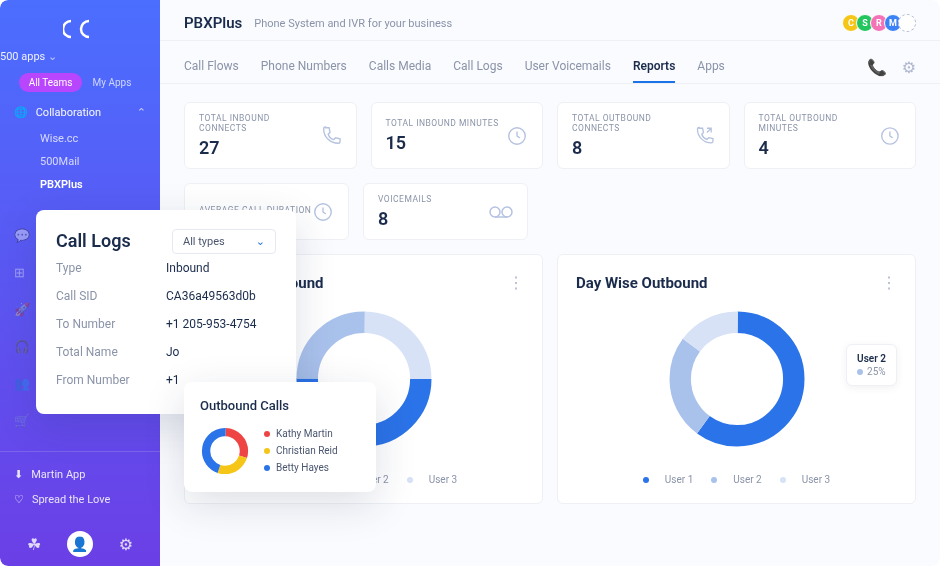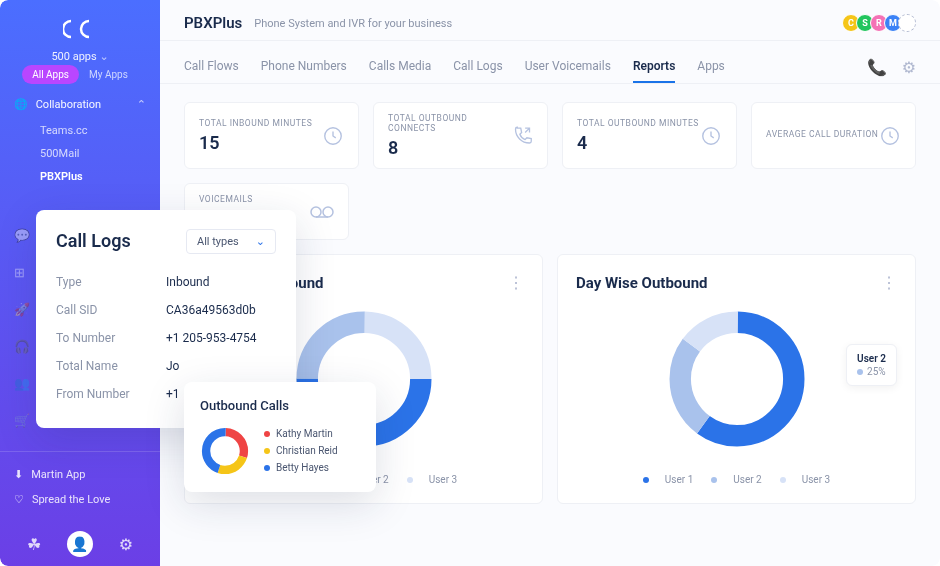--- a/index.html
+++ b/index.html
@@ -1,20 +1,20 @@
 <!DOCTYPE html>
 <html><head>
 <meta charset="utf-8">
 <style>
 *{margin:0;padding:0;box-sizing:border-box;font-family:-apple-system,BlinkMacSystemFont,"Segoe UI",Roboto,sans-serif}
 body{width:940px;height:566px;background:#fff;overflow:hidden;position:relative;border-radius:8px}
 .sidebar{position:absolute;left:0;top:0;width:160px;height:566px;background:linear-gradient(180deg,#4B6EFF 0%,#6B3FE6 100%);color:#fff;padding-top:18px;border-radius:8px 0 0 8px}
 .logo-wrap{text-align:center;margin-bottom:6px}
 .logo-sym{display:inline-block}
-.apps-count{font-size:11px;text-align:center;opacity:.9;margin-bottom:2px}
+.apps-count{font-size:11px;opacity:.9;margin-bottom:10px}
 .app-toggle{display:flex;justify-content:center;gap:0;margin:0 14px 14px}
 .pill{font-size:10px;padding:4px 10px;border-radius:10px;cursor:pointer}
 .pill.active{background:#B946FF}
 .pill.inactive{color:#cdd6ff}
 .side-section{padding:0 14px}
 .side-head{display:flex;align-items:center;gap:8px;font-size:11px;opacity:.95;margin-bottom:8px;cursor:pointer}
 .side-head .exp{margin-left:auto;opacity:.7}
 .side-items{padding-left:26px}
 .side-item{font-size:11px;padding:5px 0;opacity:.75;cursor:pointer}
 .side-item.active{opacity:1;font-weight:600}
@@ -48,21 +48,21 @@
 .donut-wrap{display:flex;justify-content:center;position:relative;height:160px}
 .donut-legend{display:flex;justify-content:center;gap:18px;margin-top:10px}
 .leg-item{font-size:10px;color:#8a93a8;display:flex;align-items:center;gap:16px}
 .leg-dot{width:6px;height:6px;border-radius:50%}
 .tooltip{position:absolute;background:#fff;border:1px solid #eef0f5;border-radius:6px;padding:8px 10px;font-size:10px;box-shadow:0 2px 8px rgba(0,0,0,.06)}
 .tooltip .t-name{font-weight:600;color:#1a2b4c;margin-bottom:2px}
 .tooltip .t-val{color:#8a93a8;display:flex;align-items:center;gap:4px}
 
 .overlay-calllogs{position:absolute;left:36px;top:210px;width:260px;background:#fff;border-radius:8px;box-shadow:0 12px 40px rgba(30,40,80,.15);padding:20px;z-index:20}
 .ol-title{font-size:18px;font-weight:600;color:#1a2b4c;margin-bottom:14px}
-.ol-filter{display:flex;align-items:center;justify-content:space-between;border:1px solid #e6e9f2;border-radius:4px;padding:5px 10px;font-size:11px;color:#4a5670;width:90px;margin-left:auto;margin-top:-36px;margin-bottom:14px;cursor:pointer}
+.ol-filter{display:flex;align-items:center;justify-content:space-between;border:1px solid #e6e9f2;border-radius:4px;padding:5px 10px;font-size:11px;color:#4a5670;width:104px;margin-left:auto;margin-top:-36px;margin-bottom:0;cursor:pointer}
 .ol-row{display:flex;font-size:12px;padding:7px 0}
 .ol-k{color:#8a93a8;width:110px}
 .ol-v{color:#1a2b4c}
 .overlay-outbound{position:absolute;left:184px;top:382px;width:192px;background:#fff;border-radius:8px;box-shadow:0 12px 40px rgba(30,40,80,.15);padding:16px;z-index:21}
 .ob-title{font-size:13px;font-weight:500;color:#1a2b4c;margin-bottom:12px}
 .ob-body{display:flex;align-items:flex-end;gap:14px}
 .ob-list{font-size:10px;color:#4a5670}
 .ob-li{display:flex;align-items:center;gap:6px;padding:3px 0}
 .side-faint-icons{position:absolute;left:14px;top:228px;display:flex;flex-direction:column;gap:22px;opacity:.4}
 .side-faint-icons span{font-size:13px}
@@ -71,31 +71,31 @@
 <body>
 
 <div class="sidebar">
   <div class="logo-wrap">
     <svg class="logo-sym" width="34" height="22" viewBox="0 0 34 22">
         <path d="M8 3a8 8 0 100 16 8 8 0 010-16zm18 0a8 8 0 100 16 8 8 0 010-16z" fill="none" stroke="#fff" stroke-width="2.5"></path>
       </svg>
   </div>
   <div class="apps-count"><span>500 apps</span> <span style="opacity:.7">⌄</span></div>
   <div class="app-toggle">
-    <div class="pill active">All Apps</div>
+    <div class="pill active">All Teams</div>
     <div class="pill inactive">My Apps</div>
   </div>
   <div class="side-section">
     <div class="side-head">
       <span>🌐</span>
       <span>Collaboration</span>
       <span class="exp">⌃</span>
     </div>
     <div class="side-items">
-      <div class="side-item">Teams.cc</div>
+      <div class="side-item">Wise.cc</div>
       <div class="side-item">500Mail</div>
       <div class="side-item active">PBXPlus</div>
     </div>
   </div>
   <div class="side-faint-icons">
     <span>💬</span>
     <span>⊞</span>
     <span>🚀</span>
     <span>🎧</span>
     <span>👥</span>
@@ -138,20 +138,29 @@
     <div class="tab">User Voicemails</div>
     <div class="tab active">Reports</div>
     <div class="tab">Apps</div>
     <div class="tab-actions">
       <span>📞</span>
       <span>⚙</span>
     </div>
   </div>
   <div class="content">
     <div class="metrics">
+      <div class="metric">
+        <div>
+            <div class="m-label">Total Inbound Connects</div>
+            <div class="m-val">27</div>
+          </div>
+        <svg class="m-icon" width="22" height="22" viewBox="0 0 24 24">
+            <path d="M6 2c-1 0-2 1-2 2 0 9 7 16 16 16 1 0 2-1 2-2v-3l-5-1-2 2c-3-1-5-3-6-6l2-2-1-5H6z" fill="none" stroke="currentColor" stroke-width="1.5"></path>
+          </svg>
+      </div>
       <div class="metric">
         <div>
             <div class="m-label">Total Inbound Minutes</div>
             <div class="m-val">15</div>
           </div>
         <svg class="m-icon" width="22" height="22" viewBox="0 0 24 24">
             <circle cx="12" cy="12" r="9" fill="none" stroke="currentColor" stroke-width="1.5"></circle>
             <path d="M12 7v5l3 2" stroke="currentColor" stroke-width="1.5" fill="none"></path>
           </svg>
       </div>

